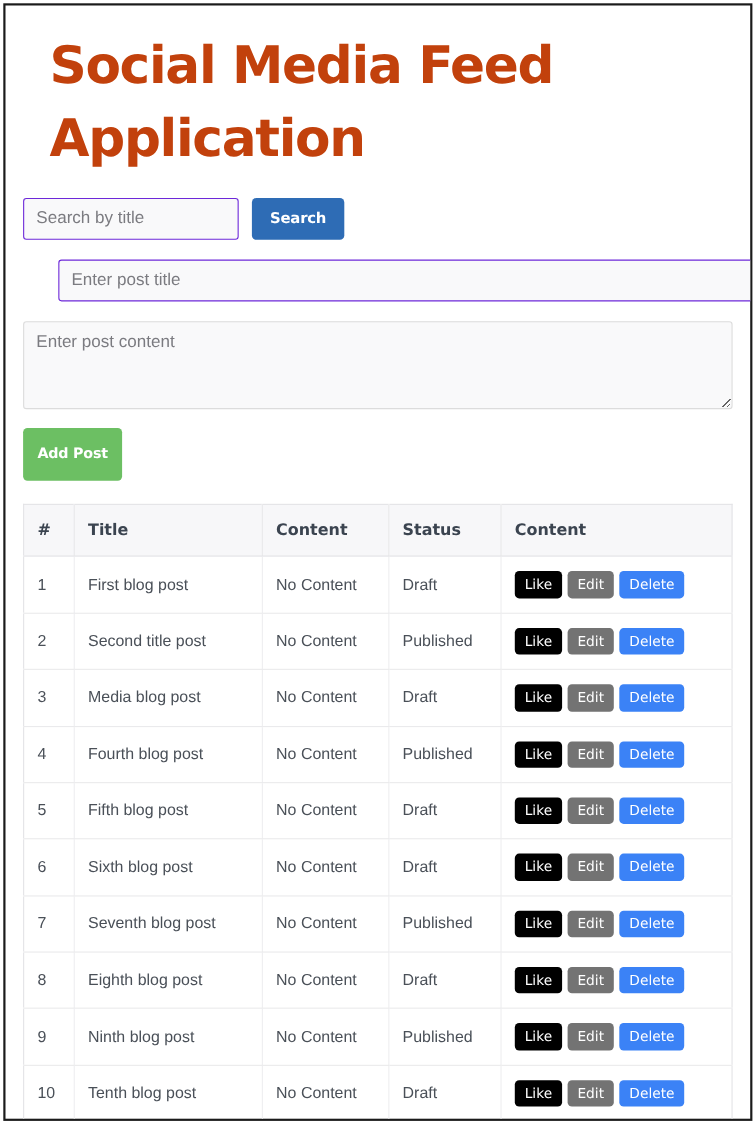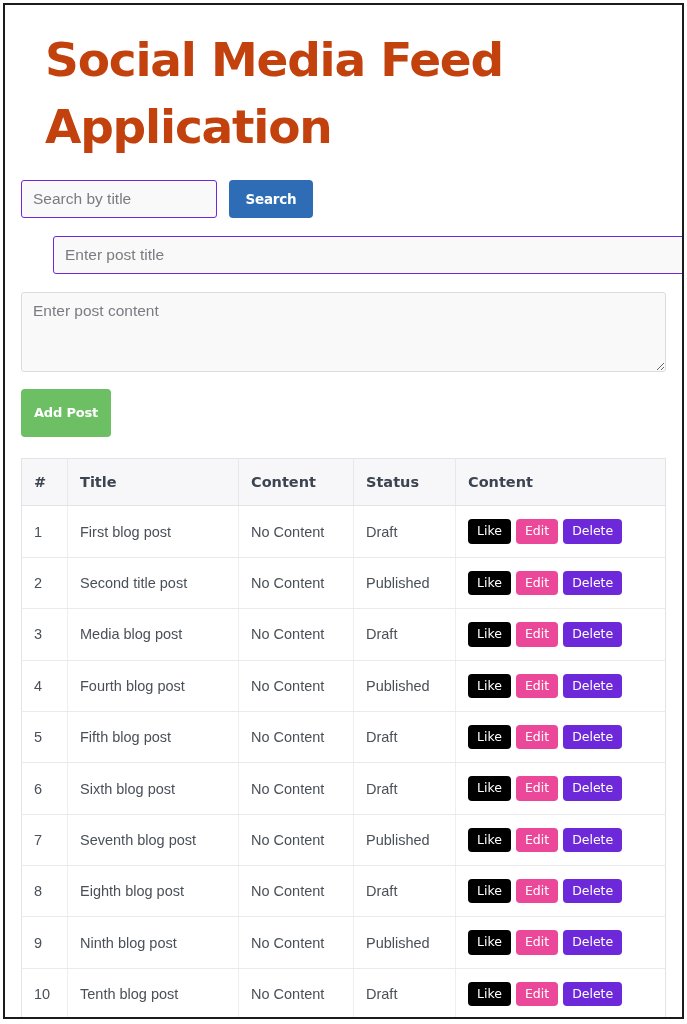--- a/index.html
+++ b/index.html
@@ -157,22 +157,22 @@
     color: #ffffff;
     font-size: 12.5px;
     font-family: "DejaVu Sans", sans-serif;
     font-weight: 400;
     padding: 5px 9px;
     cursor: pointer;
     line-height: 1.15;
     white-space: nowrap;
   }
   .btn-like   { background: #000000; }
-  .btn-edit   { background: #ec4899; }
-  .btn-delete { background: #6d28d9; }
+  .btn-edit   { background: #737373; }
+  .btn-delete { background: #3b82f6; }
 </style>
 </head>
 <body>
 
 <div class="page-frame">
   <h1 class="app-title">Social Media Feed Application</h1>
 
   <div class="inner">
 
     <div class="search-row">

